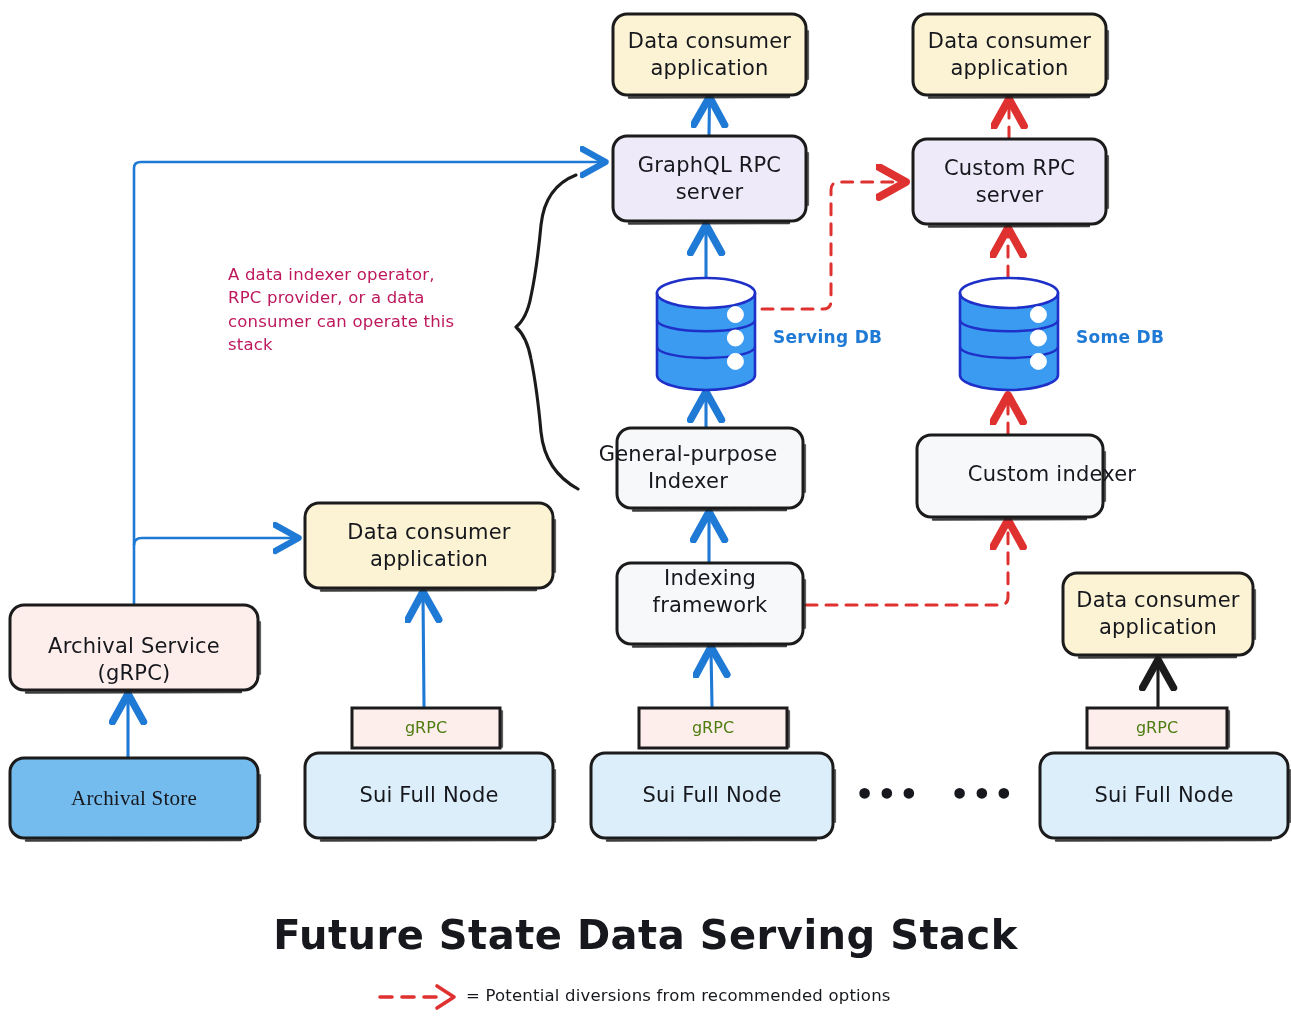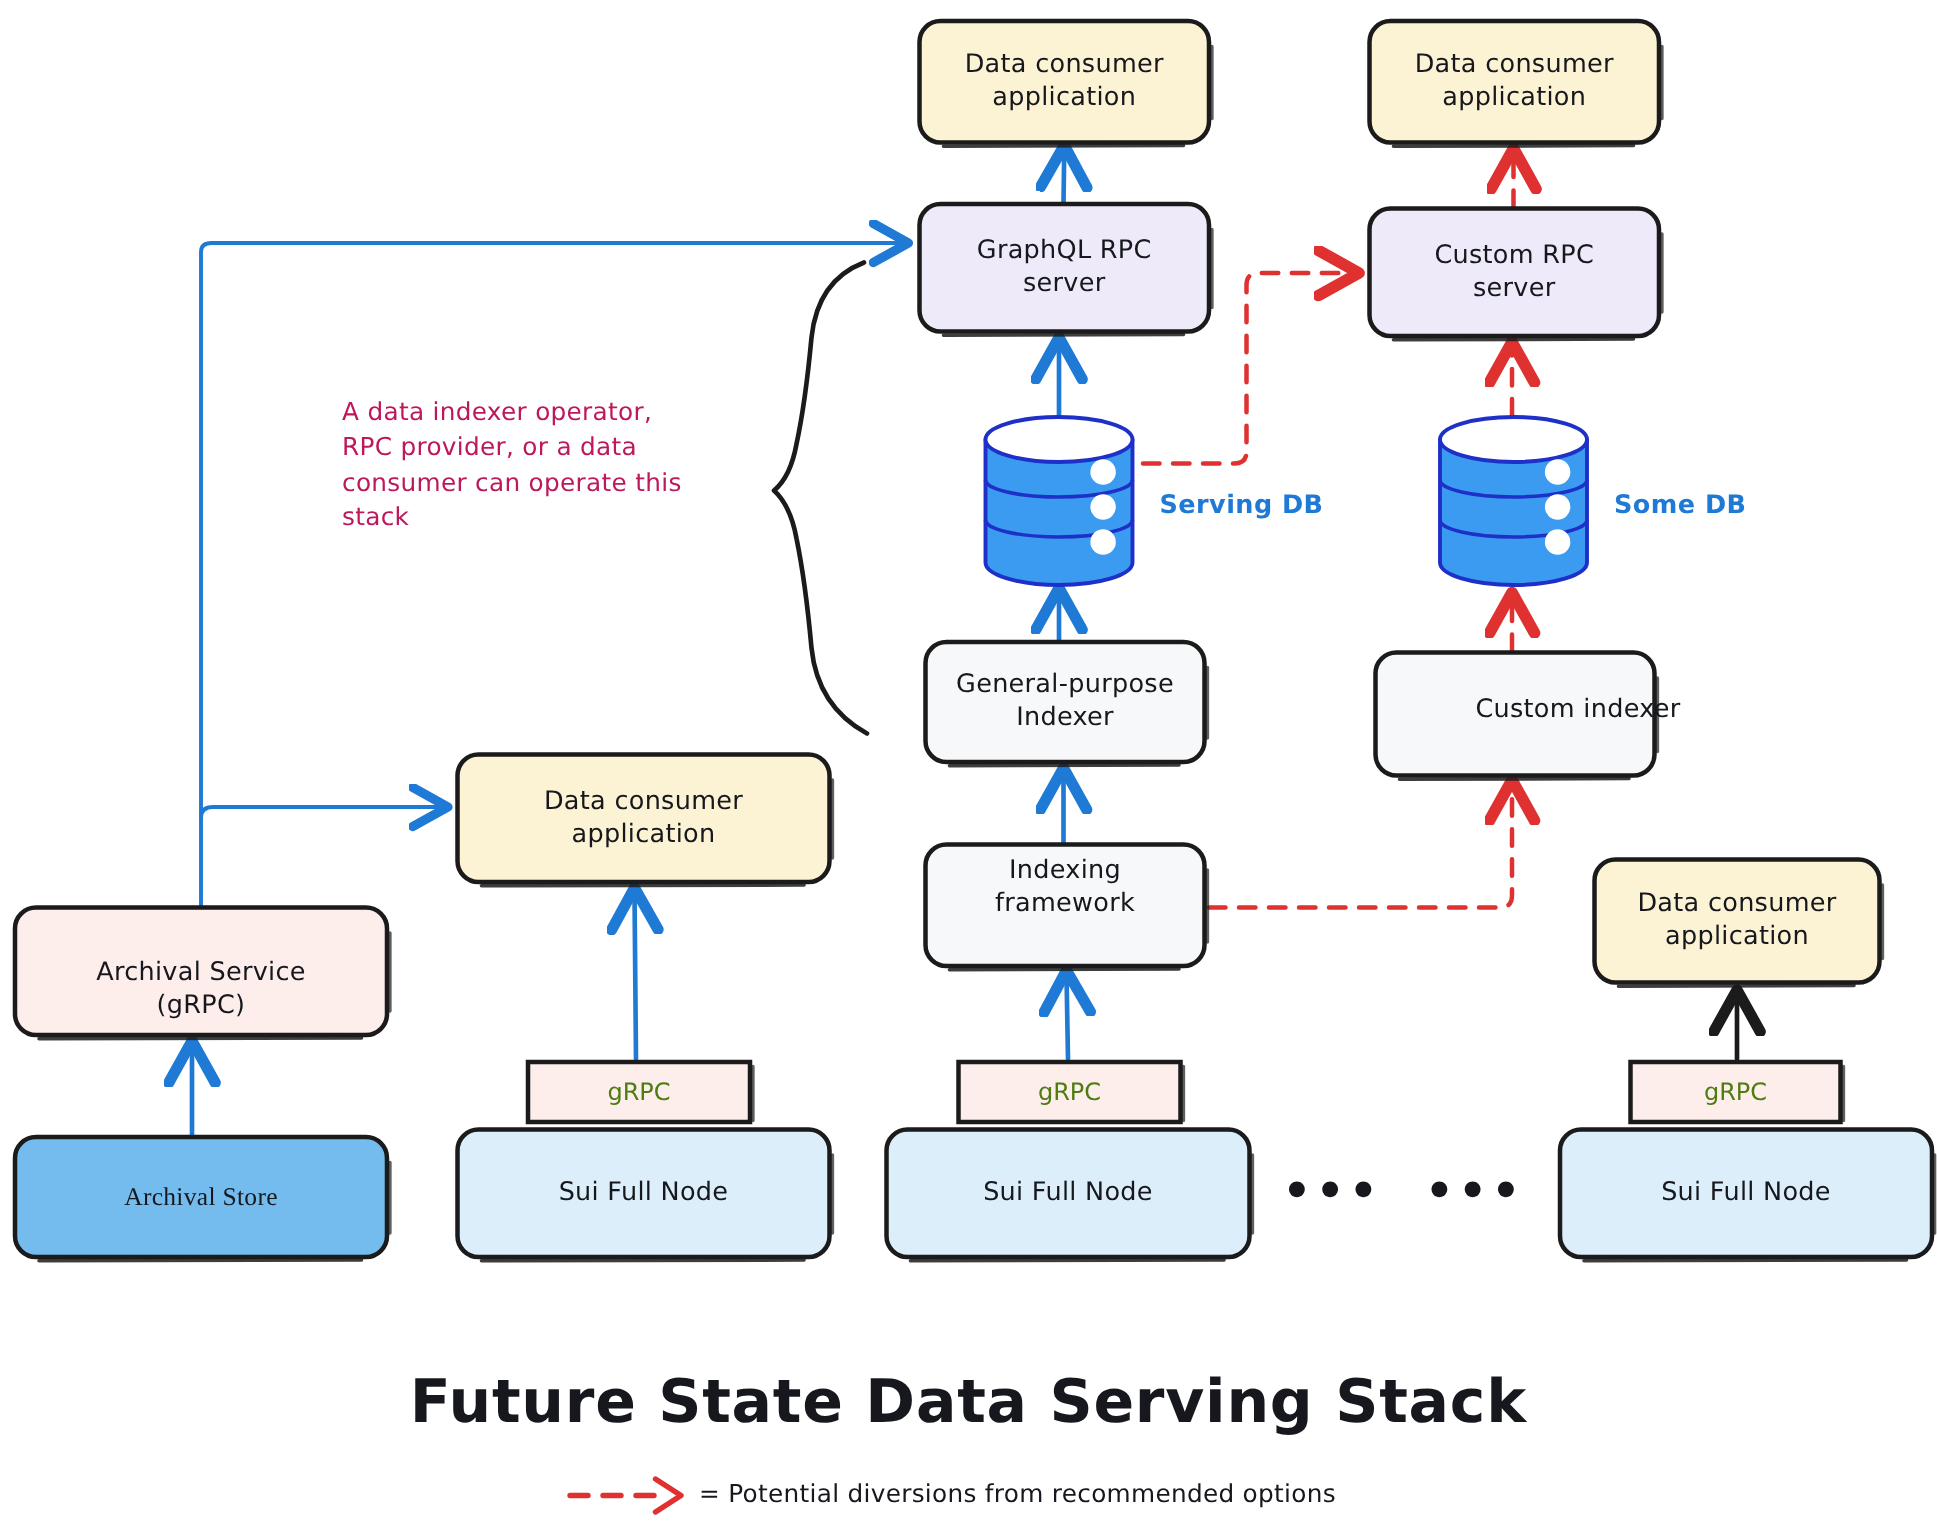--- a/index.html
+++ b/index.html
@@ -11,21 +11,21 @@
   }
   #canvas{position:absolute;left:0;top:0;width:1291px;height:1018px;}
   svg.layer{position:absolute;left:0;top:0;width:1291px;height:1018px;overflow:visible;}
   #edges{z-index:1;}
   #nodes{z-index:2;}
   .node-label{
     position:absolute;z-index:3;display:flex;align-items:center;justify-content:center;
     text-align:center;line-height:1.28;pointer-events:none;
     font-family:"DejaVu Sans","Liberation Sans",sans-serif;
   }
-  .lbl-box{font-size:17px;color:#16181d;letter-spacing:.2px;}
+  .lbl-box{font-size:21px;color:#16181d;letter-spacing:.2px;}
   .lbl-grpc{font-size:16px;color:#4d7c0f;}
   .lbl-db{font-size:17px;color:#1f7ad6;font-weight:600;letter-spacing:.3px;}
   .annot{
     position:absolute;z-index:3;font-size:16.5px;line-height:1.42;color:#be185d;
     white-space:pre-line;letter-spacing:.2px;
   }
   .title{
     position:absolute;z-index:3;width:100%;text-align:center;
     font-size:40px;font-weight:700;color:#16181d;letter-spacing:.5px;
   }
@@ -193,21 +193,21 @@
         <circle cx="1038.4" cy="314.6" r="8" fill="#ffffff" stroke="#ffffff" stroke-width="1"></circle>
         <circle cx="1038.4" cy="338" r="8" fill="#ffffff" stroke="#ffffff" stroke-width="1"></circle>
         <circle cx="1038.4" cy="361.4" r="8" fill="#ffffff" stroke="#ffffff" stroke-width="1"></circle>
       </g>
     </svg>
 
 <div class="node-label lbl-box" style="left: 613px; top: 14px; width: 193px; height: 81px;">Data consumer<br>application</div>
     <div class="node-label lbl-box" style="left: 913px; top: 14px; width: 193px; height: 81px;">Data consumer<br>application</div>
     <div class="node-label lbl-box" style="left: 613px; top: 136px; width: 193px; height: 85px;">GraphQL RPC<br>server</div>
     <div class="node-label lbl-box" style="left: 913px; top: 139px; width: 193px; height: 85px;">Custom RPC<br>server</div>
-    <div class="node-label lbl-box" style="left: 617px; top: 428px; width: 186px; height: 80px;">General-purpose<br>Indexer</div>
+    <div class="node-label lbl-box" style="left: 595px; top: 428px; width: 186px; height: 80px;">General-purpose<br>Indexer</div>
     <div class="node-label lbl-box" style="left: 917px; top: 435px; width: 186px; height: 78px; padding-left: 42px;">Custom indexer</div>
     <div class="node-label lbl-box" style="left: 617px; top: 563px; width: 186px; height: 57px;">Indexing<br>framework</div>
     <div class="node-label lbl-box" style="left: 10px; top: 617px; width: 248px; height: 85px;">Archival Service<br>(gRPC)</div>
     <div class="node-label lbl-box" style="left: 305px; top: 503px; width: 248px; height: 85px;">Data consumer<br>application</div>
     <div class="node-label lbl-box" style="left: 1063px; top: 573px; width: 190px; height: 82px;">Data consumer<br>application</div>
     <div class="node-label lbl-box" style="left: 10px; top: 758px; width: 248px; height: 80px; font-family: Liberation Serif, serif;">Archival Store</div>
     <div class="node-label lbl-box" style="left: 305px; top: 753px; width: 248px; height: 85px;">Sui Full Node</div>
     <div class="node-label lbl-box" style="left: 591px; top: 753px; width: 242px; height: 85px;">Sui Full Node</div>
     <div class="node-label lbl-box" style="left: 1040px; top: 753px; width: 248px; height: 85px;">Sui Full Node</div>
     <div class="node-label lbl-grpc" style="left: 352px; top: 708px; width: 148px; height: 40px;">gRPC</div>

